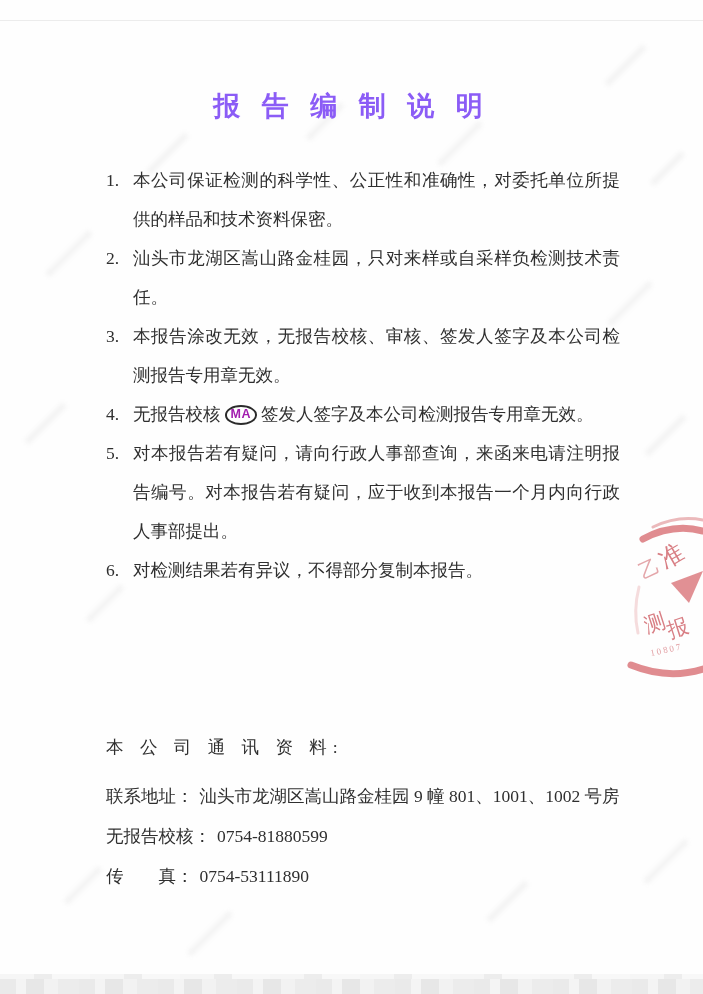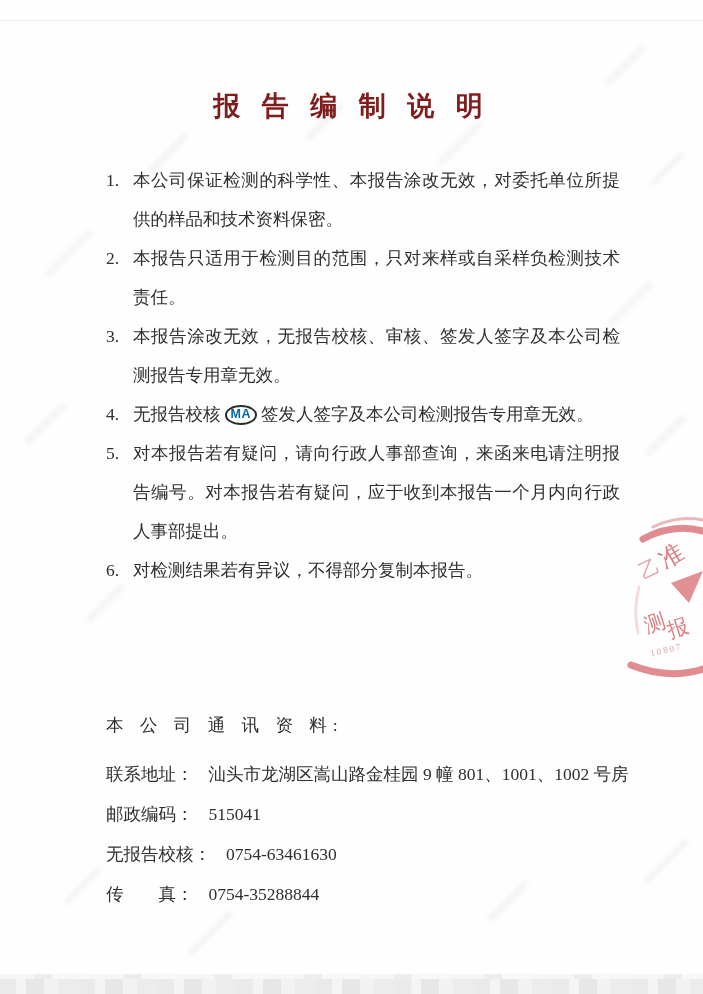--- a/index.html
+++ b/index.html
@@ -35,46 +35,46 @@
     background: #b9b9b9; opacity: 0.14; filter: blur(2px);
     transform: rotate(-45deg);
   }
 
   
   .title {
     position: absolute; top: 88px; left: 0; width: 100%;
     text-align: center;
     font-family: "Liberation Sans", "DejaVu Sans", sans-serif;
     font-weight: bold; font-size: 27px; letter-spacing: 7px;
-    color: #7f1d1d; margin: 0;
+    color: #8b5cf6; margin: 0;
   }
 
   
   .notes {
     position: absolute; top: 161px; left: 106px; width: 514px;
     font-size: 17.5px; line-height: 39px;
   }
   .note-item { display: flex; }
   .note-num { flex: 0 0 27px; }
   .note-text { flex: 1; text-align: justify; }
 
   .cma-mark {
     display: inline-block;
     border: 2.5px solid #2b2b2b; border-radius: 50%;
     font-family: "Liberation Sans", "DejaVu Sans", sans-serif;
     font-weight: bold; font-size: 12.5px; line-height: 15px;
     padding: 0 4px 1px 4px; margin: 0 4px; letter-spacing: 0.5px;
-    vertical-align: 2px; color: #0369a1;
+    vertical-align: 2px; color: #a21caf;
   }
 
   
-  .contact { position: absolute; left: 106px; top: 714px; font-size: 17.5px; }
+  .contact { position: absolute; left: 106px; top: 736px; font-size: 17.5px; }
   .contact-header { letter-spacing: 6px; line-height: 22px; margin: 0 0 18px 0; font-weight: normal; font-size: 17.5px; }
   .contact-row { line-height: 40px; white-space: nowrap; }
-  .contact-value { margin-left: 15px; }
+  .contact-value { margin-left: 6px; }
 
   
   .stamp-svg { position: absolute; top: 495px; right: 0; pointer-events: none; }
   .stamp-svg text { fill: #cf5f66; font-family: "Liberation Serif", serif; }
 </style>
 </head>
 <body>
 
 <div class="page">
 
@@ -96,26 +96,26 @@
     <div class="smudge" style="left:636px; top:858px; width:60px;"></div>
     <div class="smudge" style="left:58px;  top:882px; width:50px;"></div>
   </div>
 
   <h1 class="title">报 告 编 制 说 明</h1>
 
   <div class="notes">
 
     <div class="note-item">
       <span class="note-num">1.</span>
-      <span class="note-text">本公司保证检测的科学性、本报告涂改无效，对委托单位所提供的样品和技术资料保密。</span>
+      <span class="note-text">本公司保证检测的科学性、公正性和准确性，对委托单位所提供的样品和技术资料保密。</span>
     </div>
 
     <div class="note-item">
       <span class="note-num">2.</span>
-      <span class="note-text">本报告只适用于检测目的范围，只对来样或自采样负检测技术责任。</span>
+      <span class="note-text">汕头市龙湖区嵩山路金桂园，只对来样或自采样负检测技术责任。</span>
     </div>
 
     <div class="note-item">
       <span class="note-num">3.</span>
       <span class="note-text">本报告涂改无效，无报告校核、审核、签发人签字及本公司检测报告专用章无效。</span>
     </div>
 
     <div class="note-item">
       <span class="note-num">4.</span>
       <span class="note-text">
@@ -135,27 +135,24 @@
 
   </div>
 
   <div class="contact">
     <p class="contact-header">本 公 司 通 讯 资 料:</p>
 
     <div class="contact-row">
       <span>联系地址：</span><span class="contact-value">汕头市龙湖区嵩山路金桂园 9 幢 801、1001、1002 号房</span>
     </div>
     <div class="contact-row">
-      <span>邮政编码：</span><span class="contact-value">515041</span>
+      <span>无报告校核：</span><span class="contact-value">0754-81880599</span>
     </div>
     <div class="contact-row">
-      <span>无报告校核：</span><span class="contact-value">0754-63461630</span>
-    </div>
-    <div class="contact-row">
-      <span>传　　真：</span><span class="contact-value">0754-35288844</span>
+      <span>传　　真：</span><span class="contact-value">0754-53111890</span>
     </div>
   </div>
 
   <svg class="stamp-svg" width="80" height="200" viewBox="0 0 80 200">
     <path d="M 30 32 Q 55 20 80 25" fill="none" stroke="#d5656b" stroke-width="3" stroke-linecap="round" opacity="0.45"></path>
     <path d="M 20 44 Q 50 28 80 36" fill="none" stroke="#d5656b" stroke-width="7" stroke-linecap="round" opacity="0.75"></path>
     <path d="M 16 92 Q 10 116 15 138" fill="none" stroke="#d5656b" stroke-width="3" stroke-linecap="round" opacity="0.22"></path>
     <path d="M 8 170 Q 45 185 80 174" fill="none" stroke="#d5656b" stroke-width="7" stroke-linecap="round" opacity="0.75"></path>
 
     <text x="20" y="84" font-size="20" opacity="0.55" transform="rotate(-25 20 84)">乙</text>

